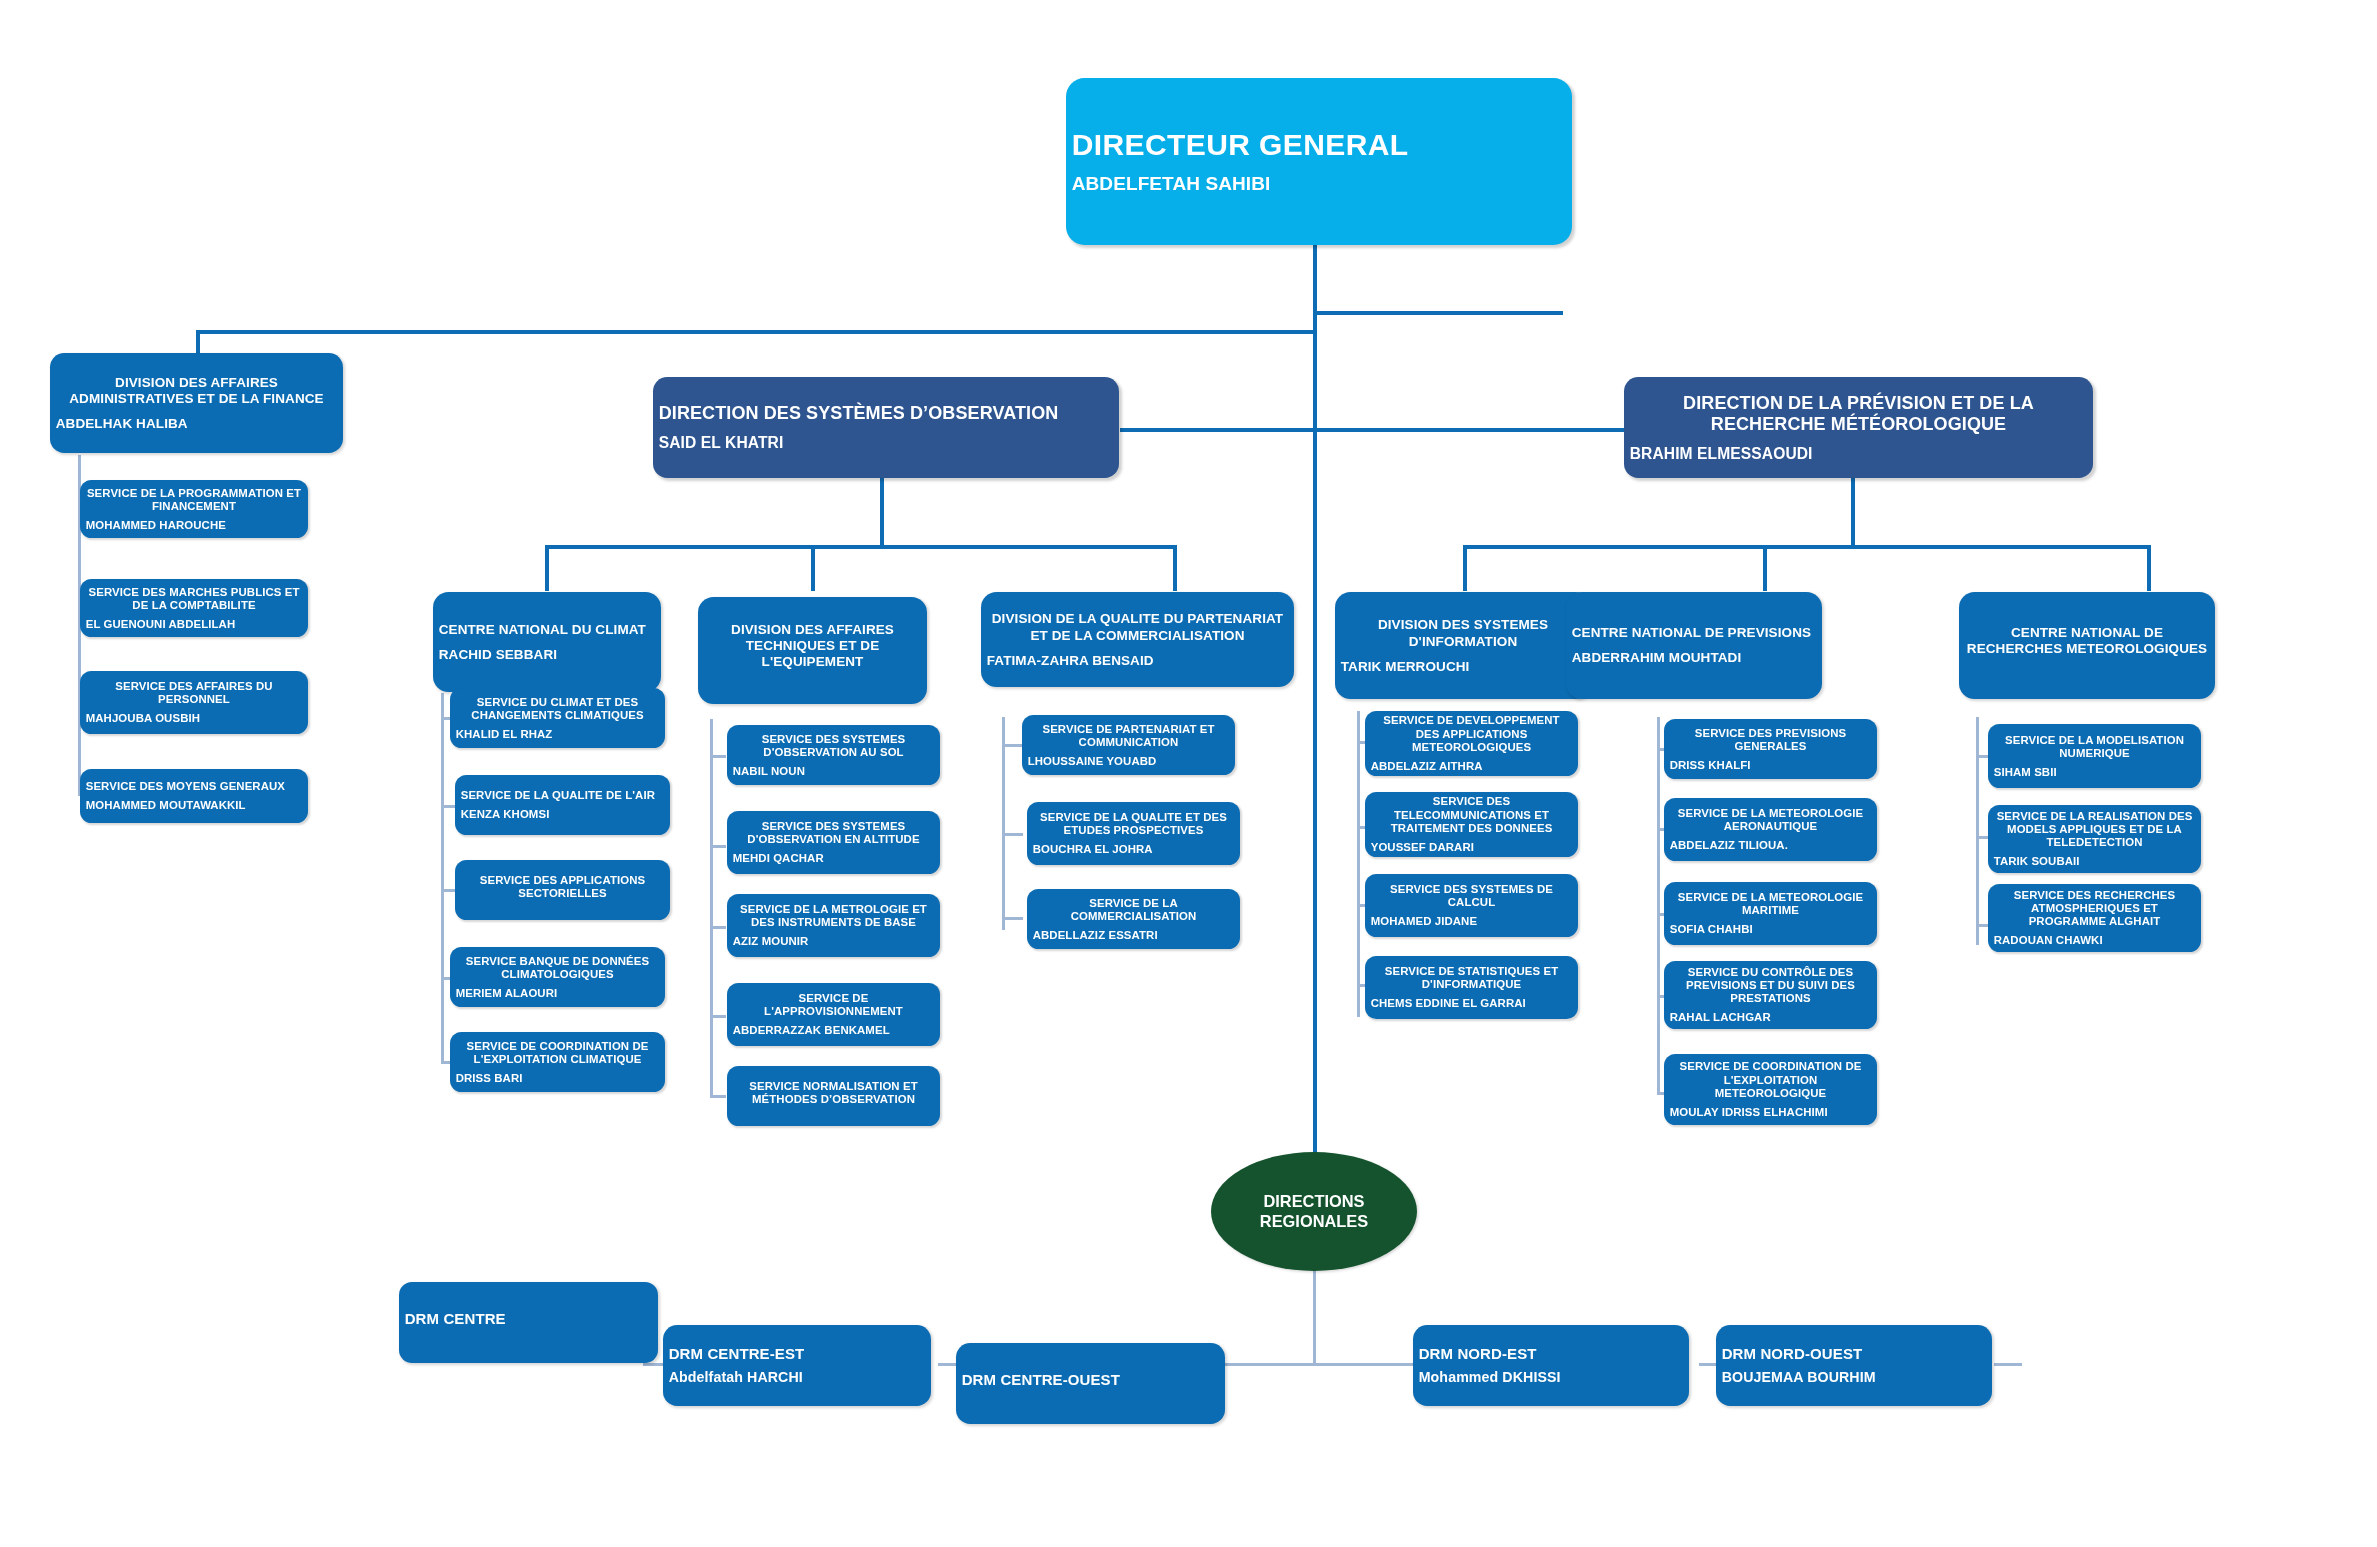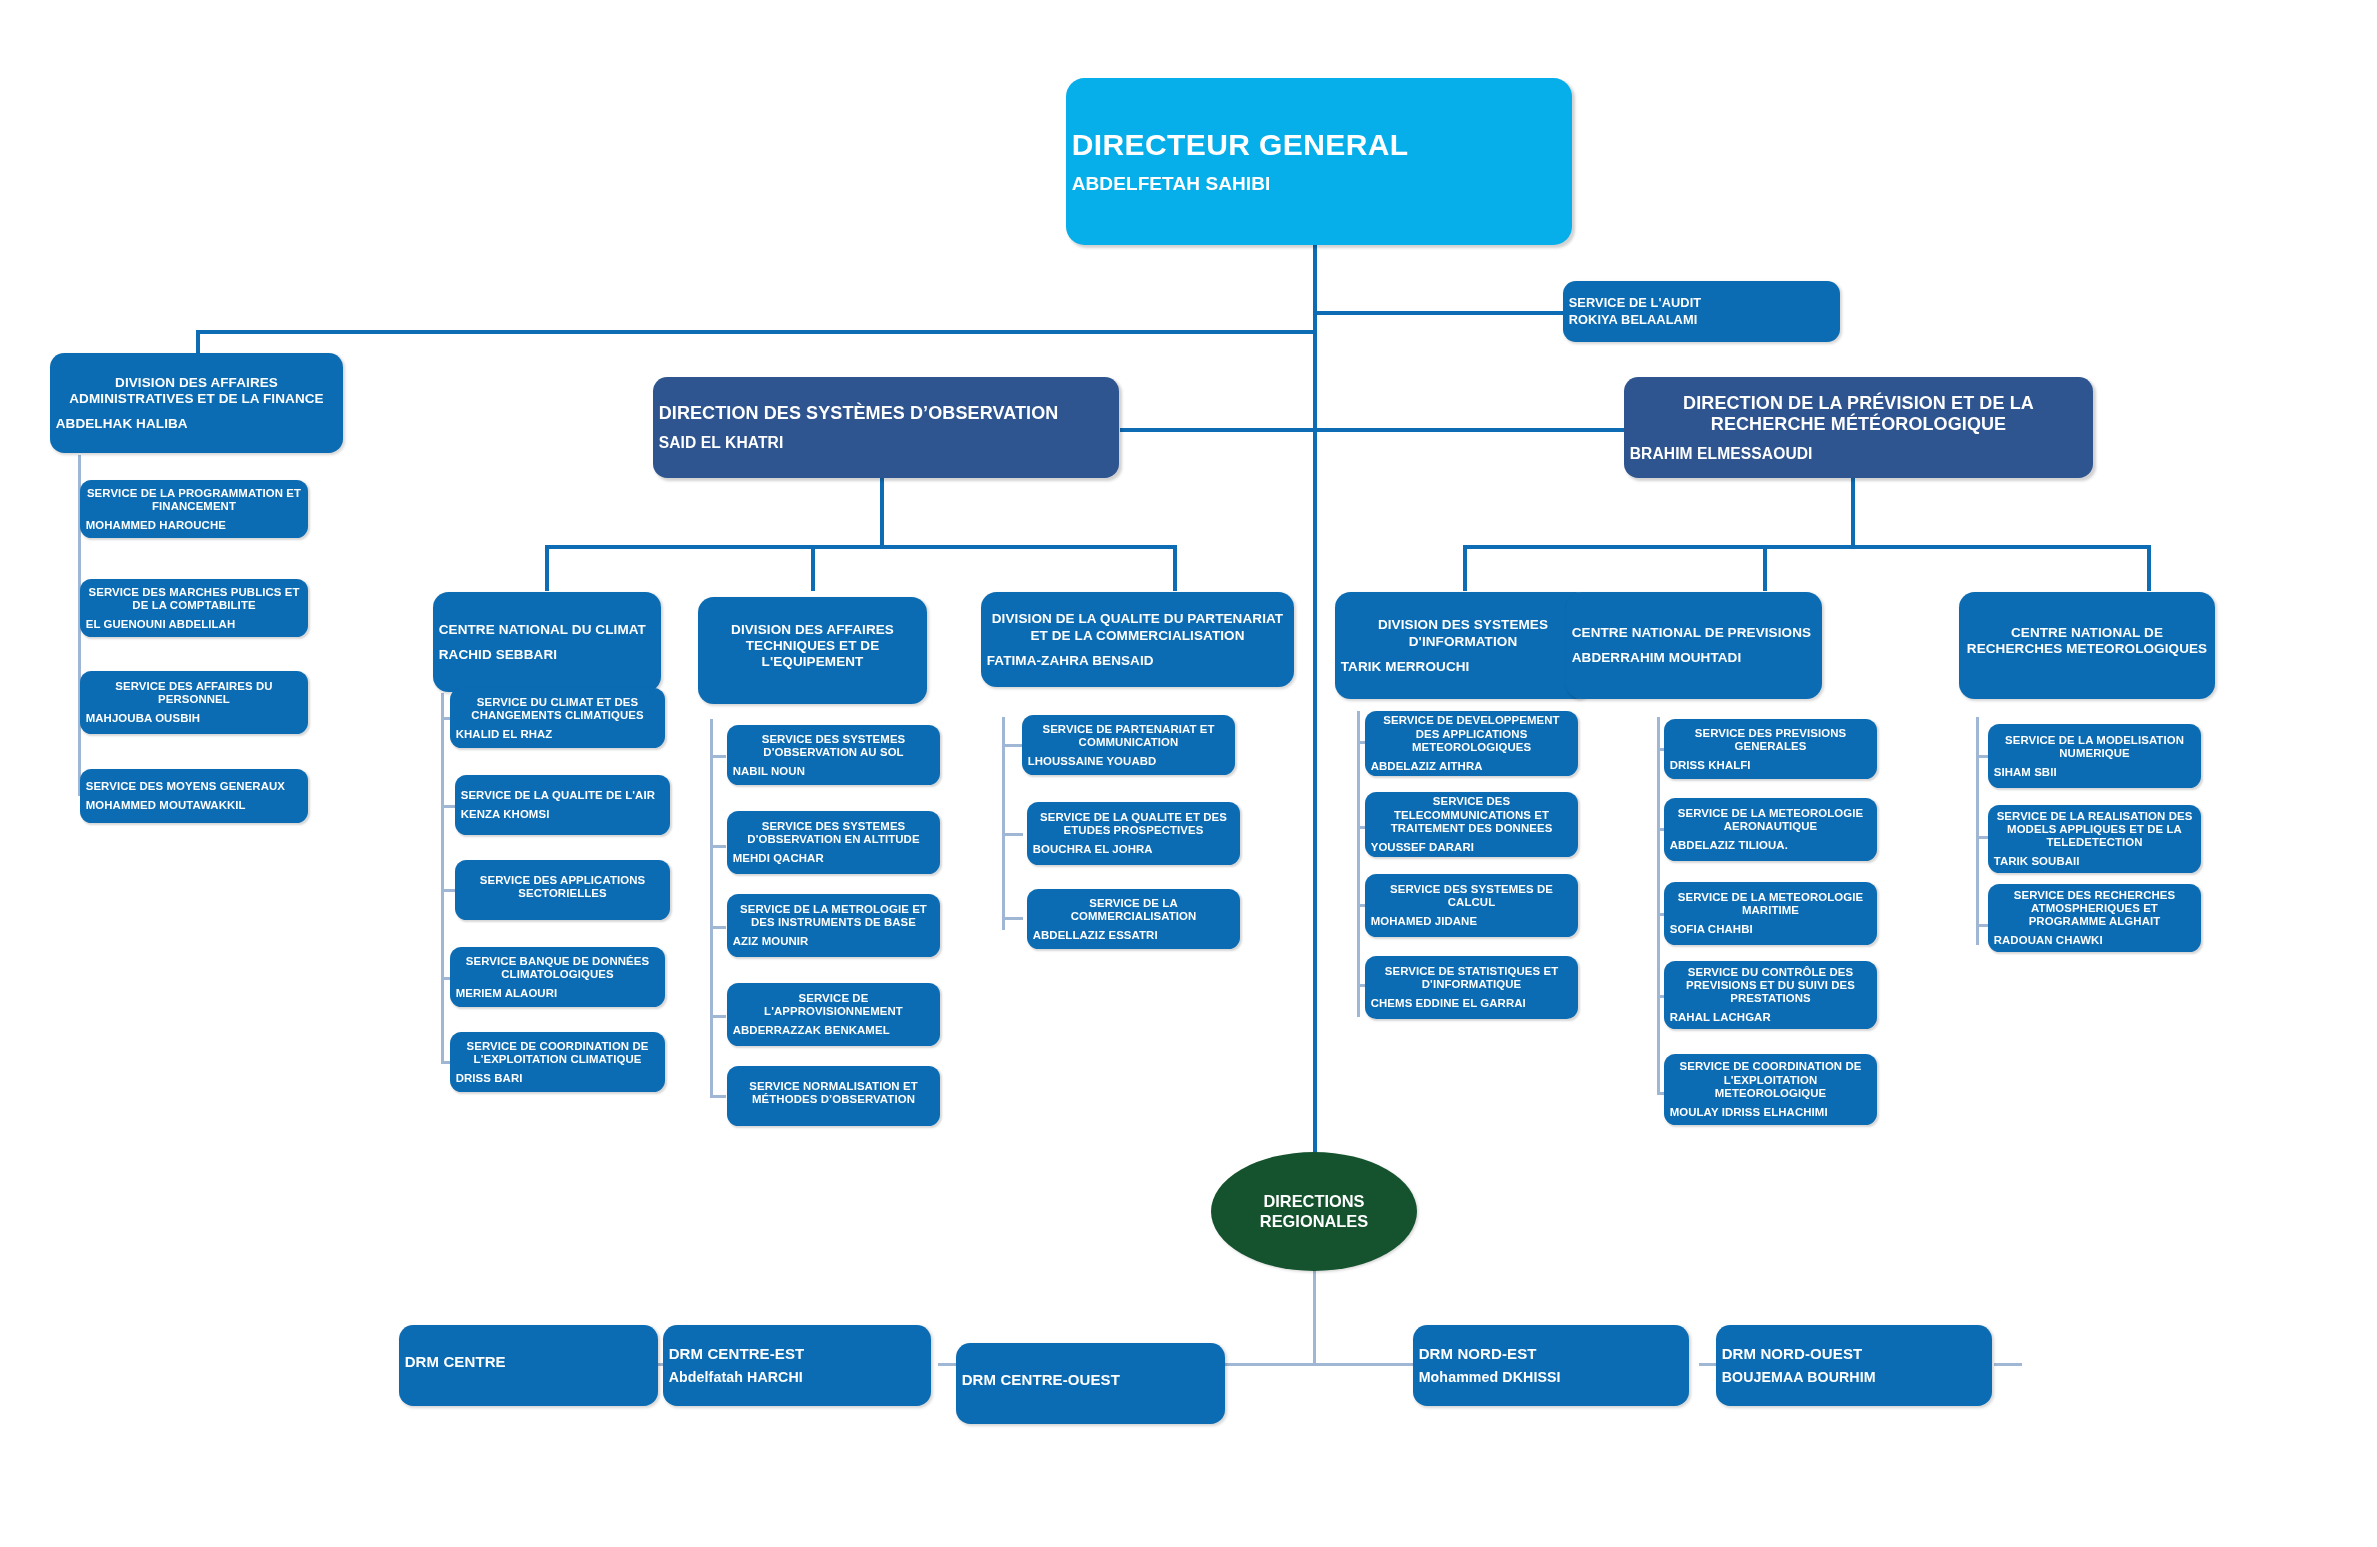--- a/index.html
+++ b/index.html
@@ -162,24 +162,20 @@
   <div class="ln-light" style="left:643px;top:1363px;width:28.4px;height:2.8px;"></div>
   <div class="ln-light" style="left:938px;top:1363px;width:28.4px;height:2.8px;"></div>
   <div class="ln-light" style="left:1699px;top:1363px;width:28.4px;height:2.8px;"></div>
   <div class="ln-light" style="left:1994px;top:1363px;width:28.4px;height:2.8px;"></div>
 
   <div class="box dg" style="left:1066px;top:78px;width:506px;height:167px;">
     <span class="title">DIRECTEUR GENERAL</span>
     <span class="person">ABDELFETAH SAHIBI</span>
   </div>
 
-  <div class="box audit" style="left:1563px;top:281px;width:277px;height:61px;">
-    <span class="title">SERVICE DE L'AUDIT</span>
-    <span class="person">ROKIYA BELAALAMI</span>
-  </div>
 
   <div class="box divleft" style="left:50px;top:353px;width:293px;height:100px;">
     <span class="title">DIVISION DES AFFAIRES ADMINISTRATIVES ET DE LA  FINANCE</span>
     <span class="person">ABDELHAK HALIBA</span>
   </div>
 
   <div class="box lvl2" style="left:80px;top:480px;width:228px;height:58px;">
     <span class="title">SERVICE DE LA PROGRAMMATION ET FINANCEMENT</span>
     <span class="person">MOHAMMED HAROUCHE</span>
   </div>
@@ -333,21 +329,21 @@
   </div>
   <div class="box lvl2" style="left:1988px;top:884px;width:213px;height:68px;">
     <span class="title">SERVICE DES RECHERCHES ATMOSPHERIQUES ET PROGRAMME ALGHAIT</span>
     <span class="person">RADOUAN CHAWKI</span>
   </div>
 
   <div class="ellipse" style="left:1211px;top:1152px;width:206px;height:119px;">
     <span>DIRECTIONS REGIONALES</span>
   </div>
 
-  <div class="box drm" style="left:399px;top:1325px;width:259px;height:81px;">
+  <div class="box drm" style="left:399px;top:1282px;width:259px;height:81px;border-radius:13px;">
     <span class="title">DRM CENTRE</span>
     <span class="person"></span>
   </div>
   <div class="box drm" style="left:663px;top:1325px;width:268px;height:81px;">
     <span class="title">DRM CENTRE-EST</span>
     <span class="person">Abdelfatah HARCHI</span>
   </div>
   <div class="box drm" style="left:956px;top:1325px;width:269px;height:81px;margin-top:18px;">
     <span class="title">DRM CENTRE-OUEST</span>
     <span class="person"></span>

